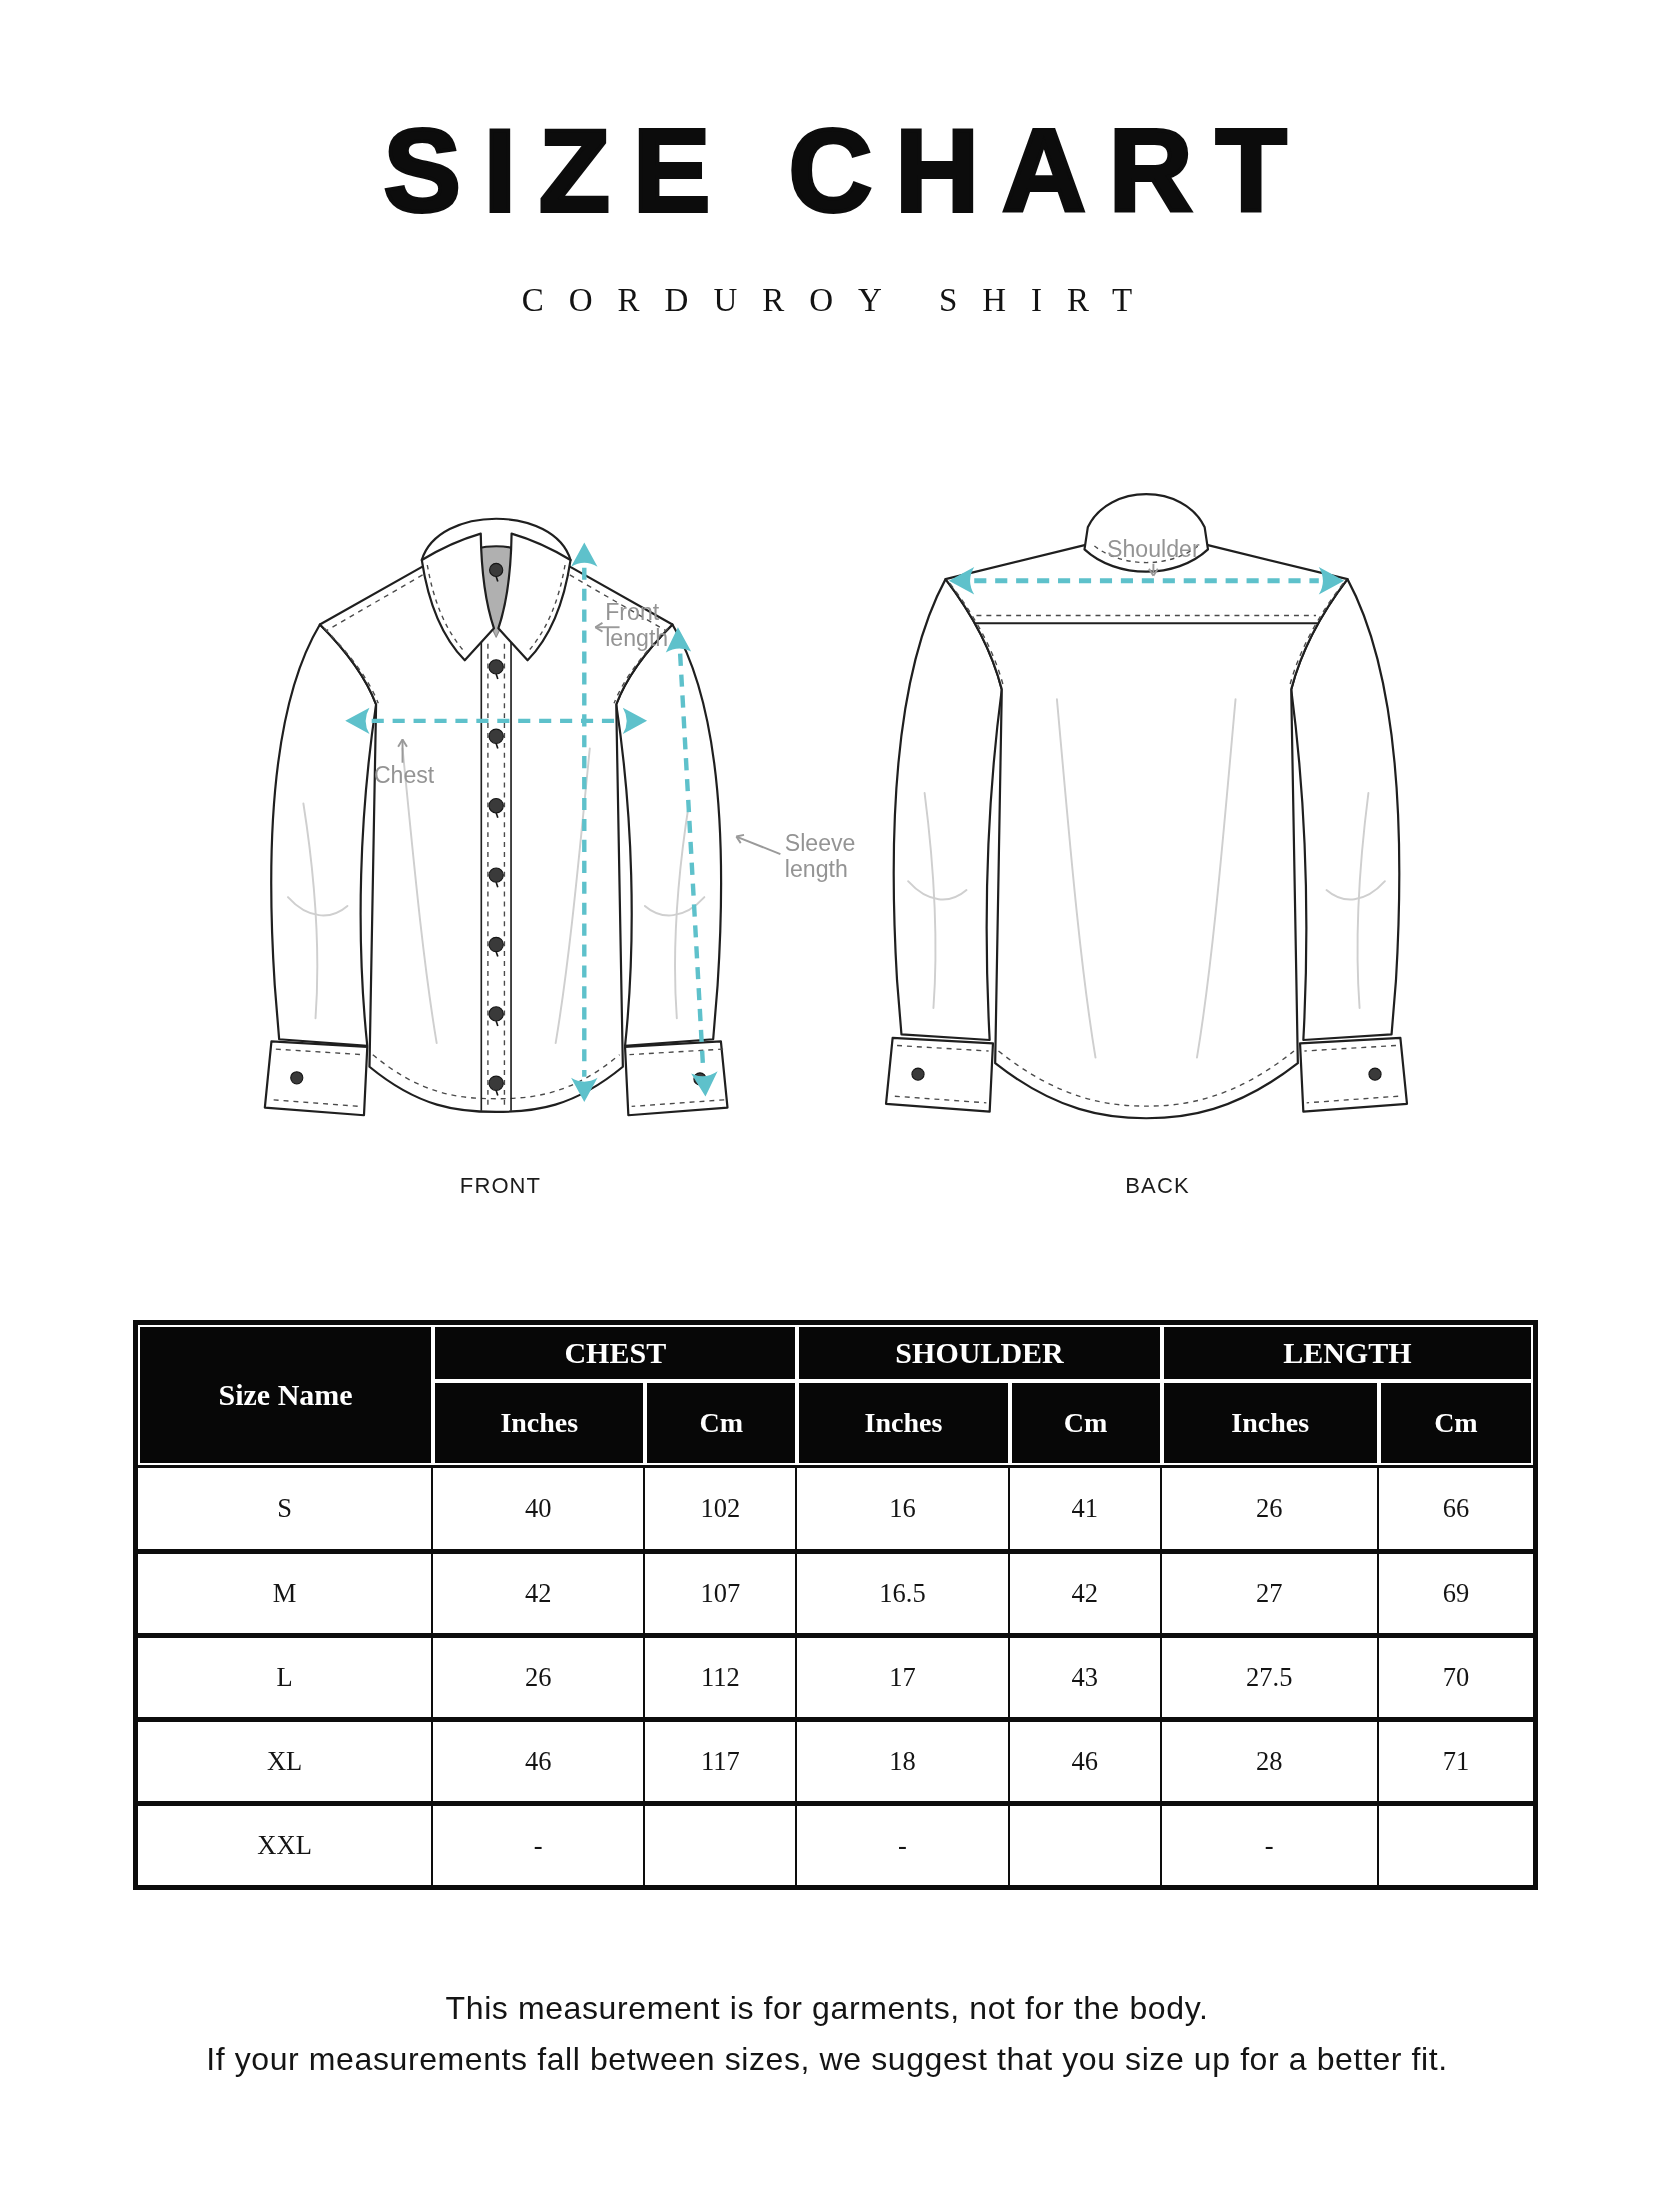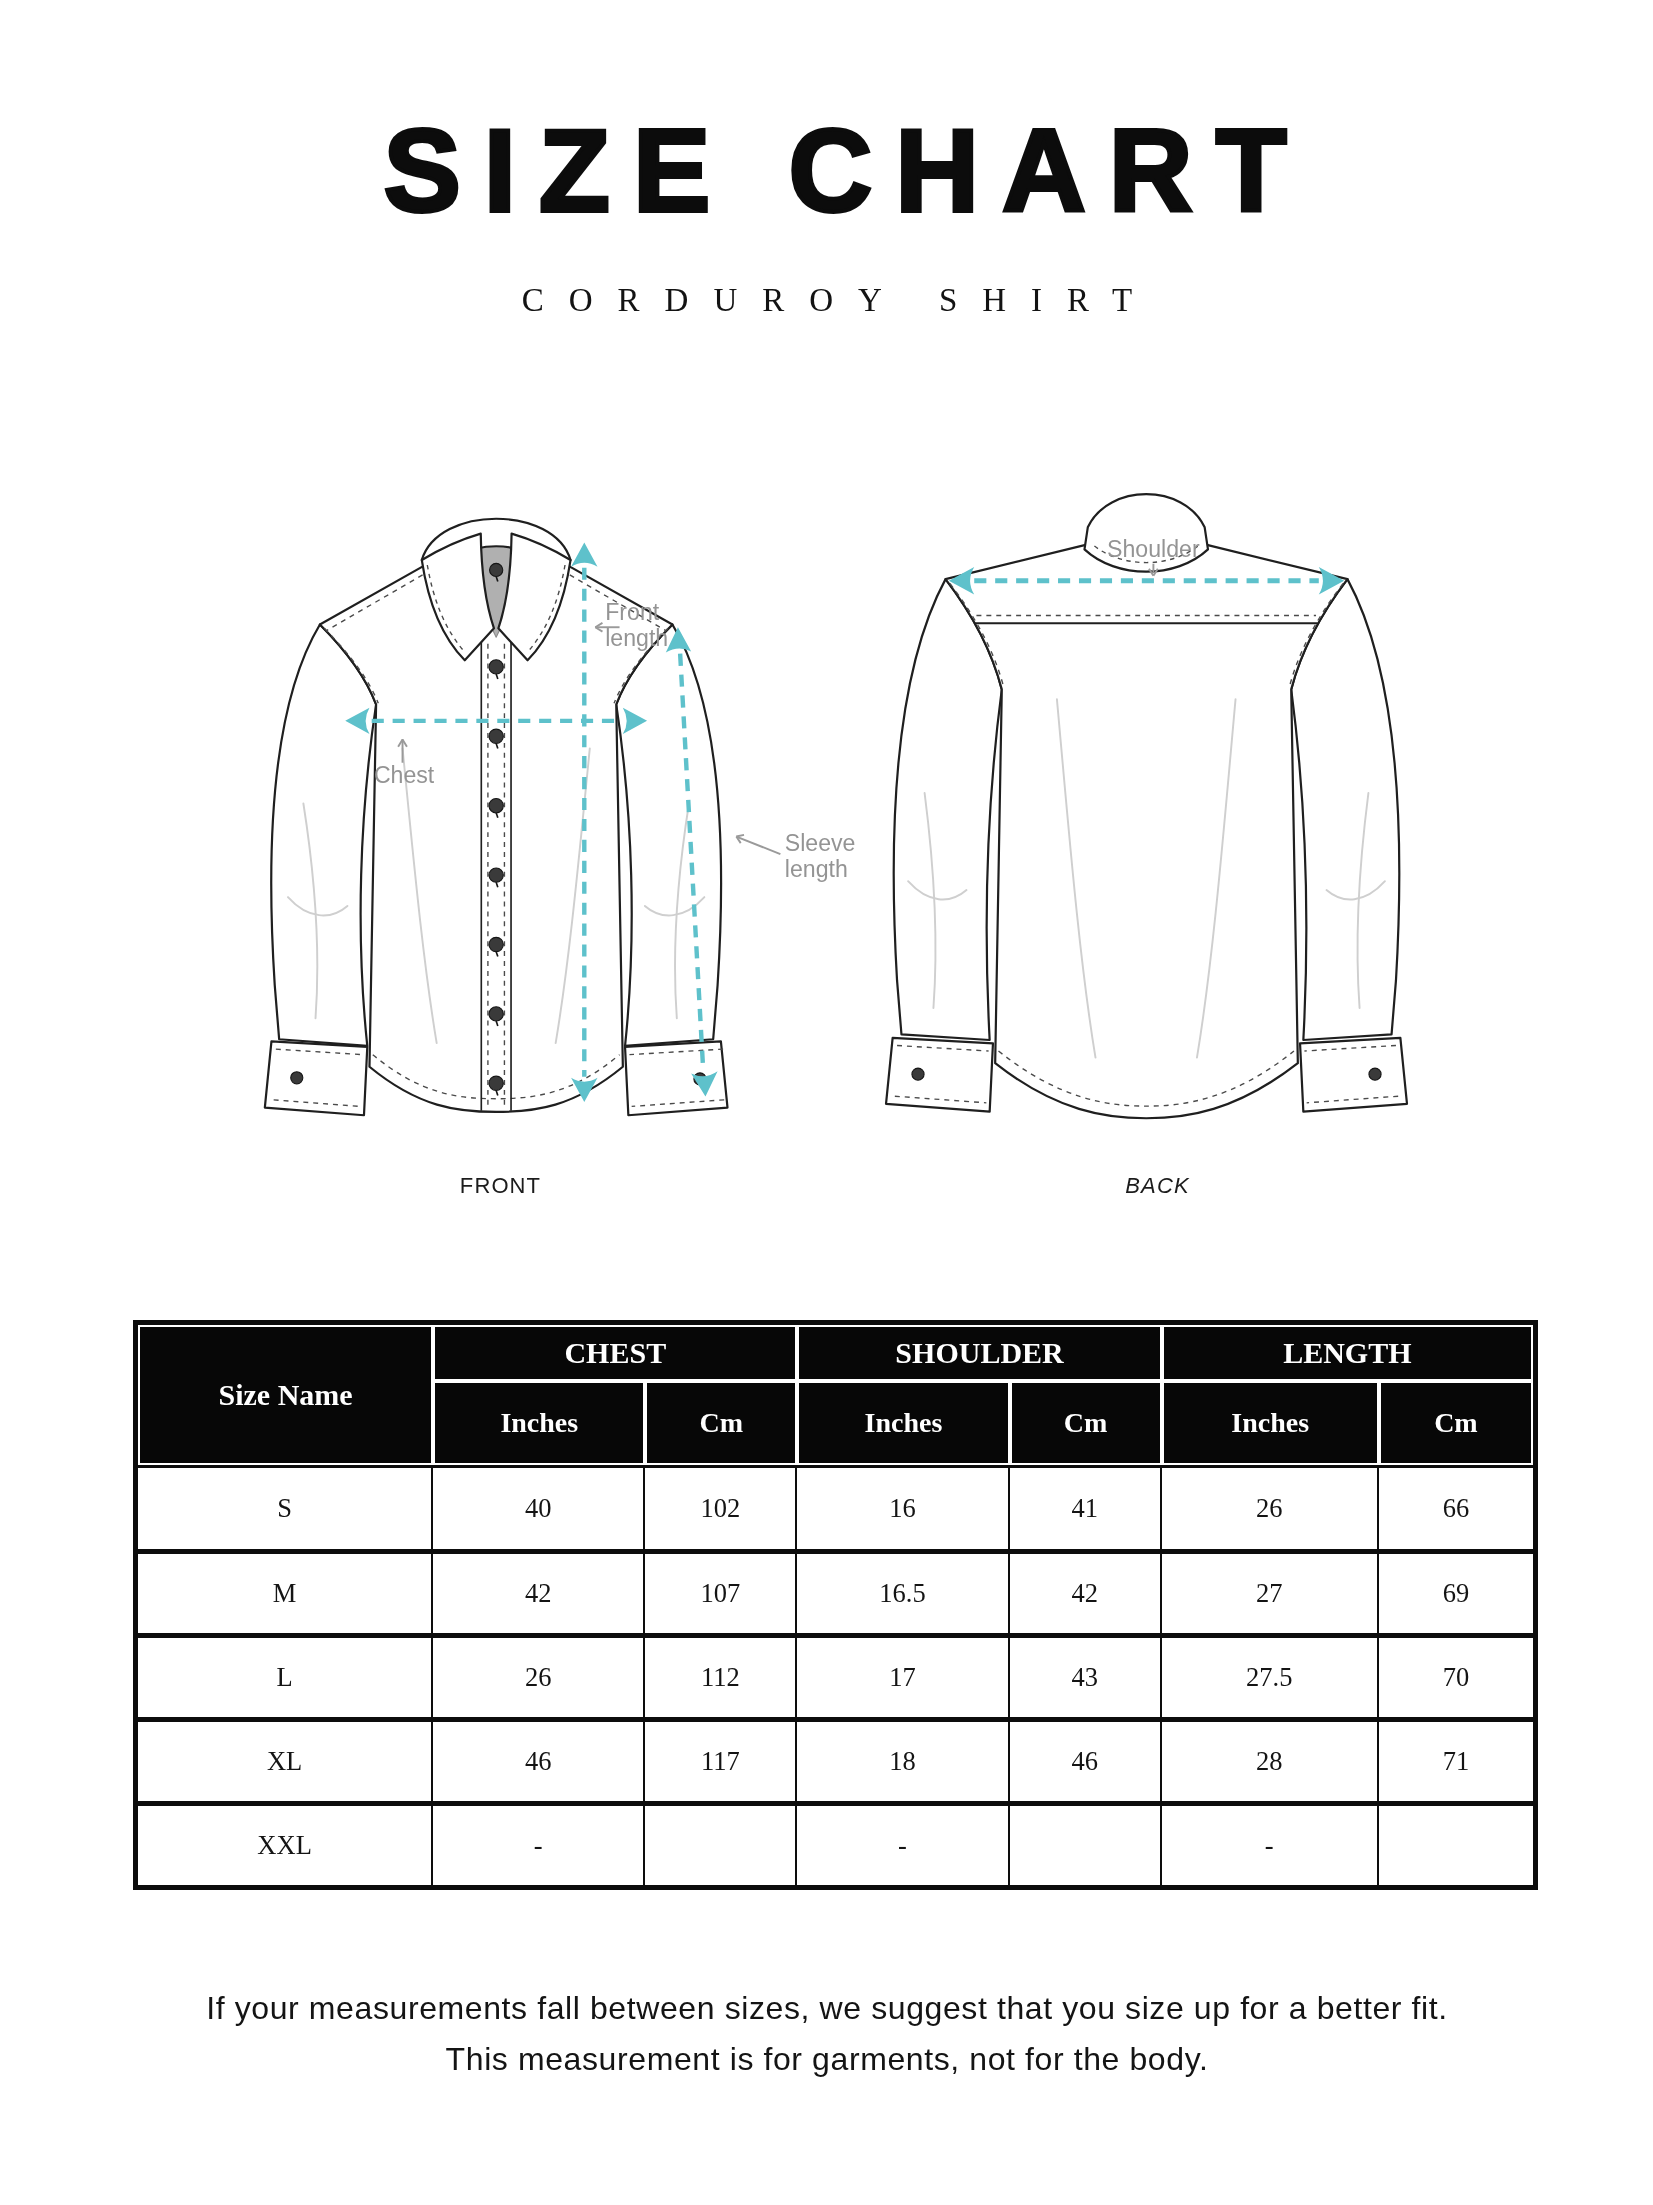--- a/index.html
+++ b/index.html
@@ -42,21 +42,21 @@
     position: absolute;
     top: 1173px;
     width: 331px;
     text-align: center;
     font-size: 22px;
     font-weight: 500;
     letter-spacing: 1.1px;
     color: #1c1c1c;
   }
   .caption-front { left: 335px; }
-  .caption-back  { left: 992px; font-style: italic; }
+  .caption-back  { left: 992px; }
 
   svg text.ann {
     font-family: "Liberation Sans", sans-serif;
     font-size: 42px;
     fill: #949494;
     stroke: none;
   }
 
   table.size-table {
     position: absolute;
@@ -361,16 +361,16 @@
       <td></td>
       <td>-</td>
       <td></td>
       <td>-</td>
       <td></td>
     </tr>
   </tbody>
 </table>
 
 <div class="footer-note">
+  <div class="line">This measurement is for garments, not for the body.</div>
   <div class="line">If your measurements fall between sizes, we suggest that you size up for a better fit.</div>
-  <div class="line">This measurement is for garments, not for the body.</div>
 </div>
 
 
 </body></html>

